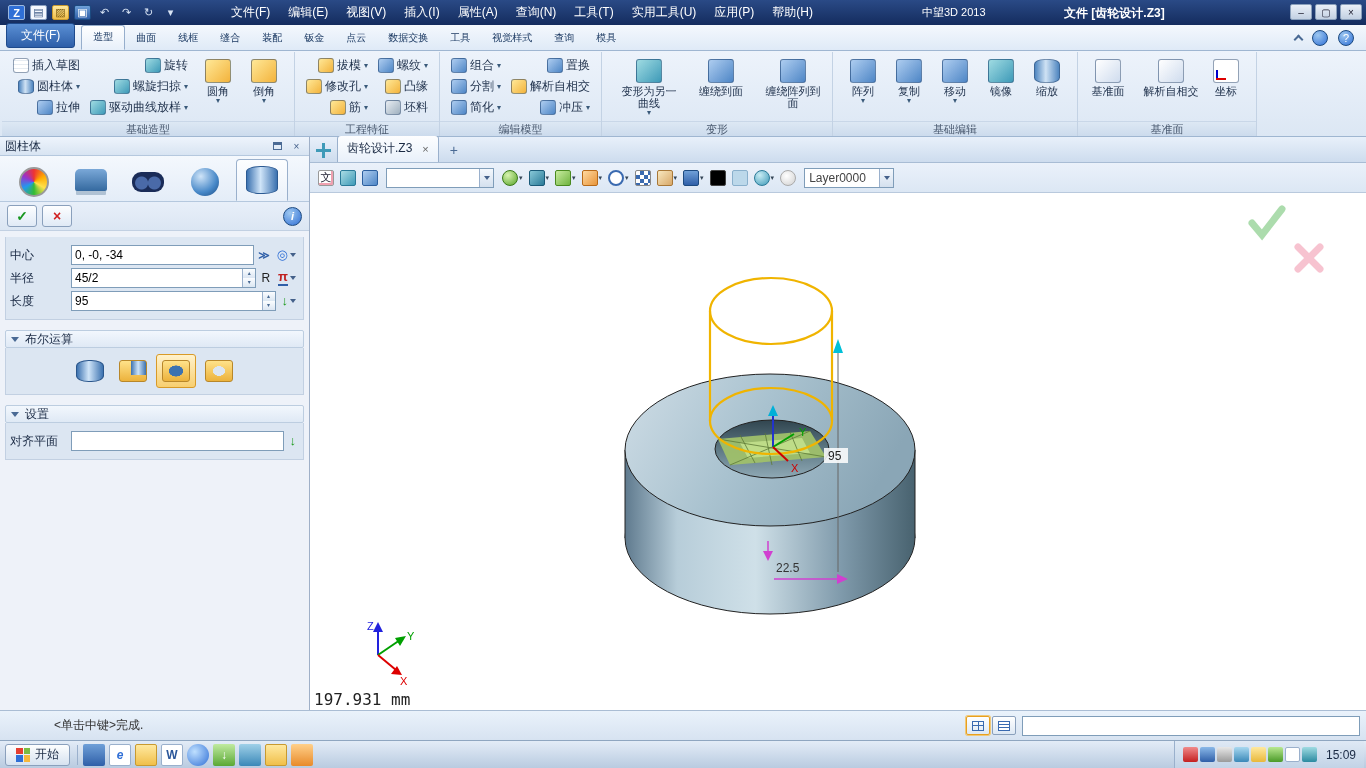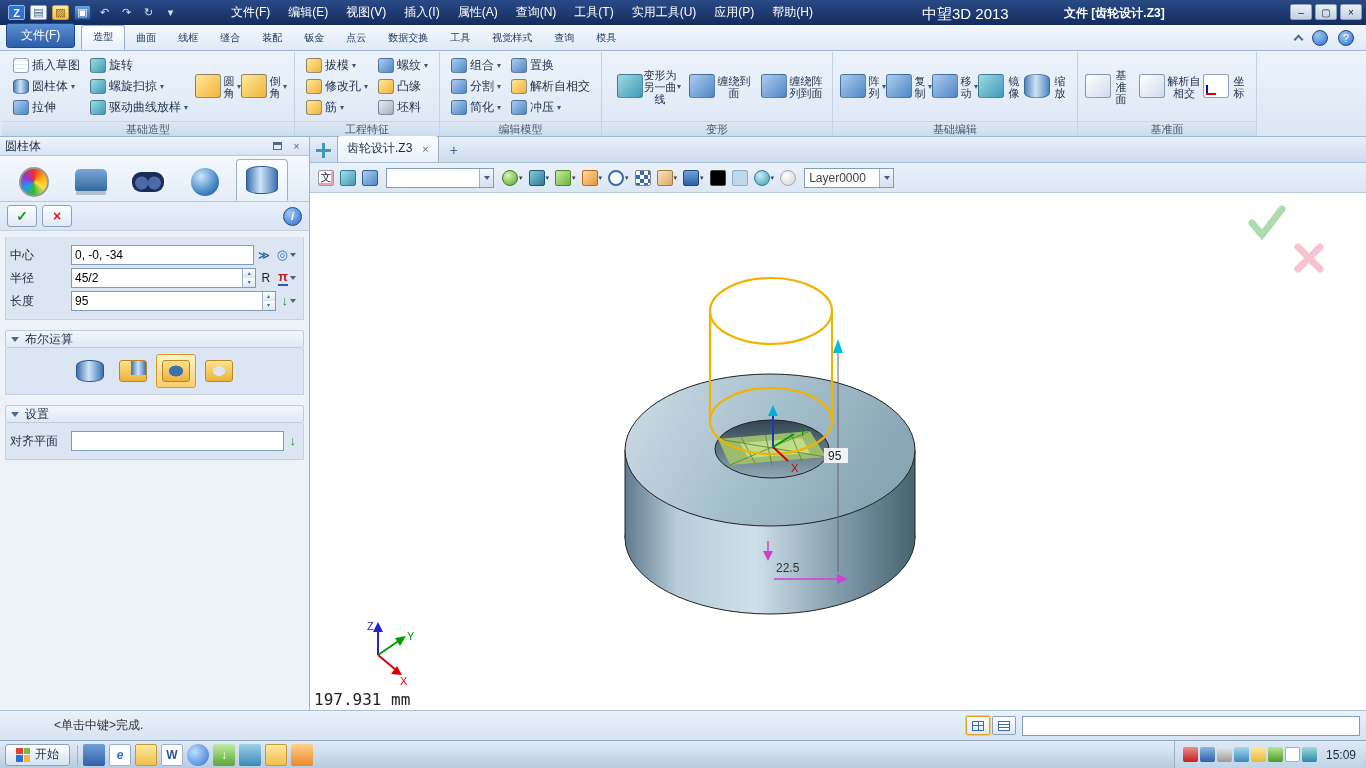--- a/index.html
+++ b/index.html
@@ -10,45 +10,45 @@
   
   .titlebar { height:25px; background:linear-gradient(#2a4a86,#142c5e); color:#fff; display:flex; align-items:center; position:relative; flex:none; }
   .qa { display:flex; align-items:center; gap:5px; padding:0 8px; width:222px; flex:none; }
   .qa-icon { width:17px; height:15px; display:flex; align-items:center; justify-content:center; font-size:11px; color:#d8e4f4; border-radius:2px; }
   .qa-logo { background:#2f6fd6; border:1px solid #9ab8e0; color:#fff; font-weight:bold; }
   .qa-new { background:#f4f8ff; color:#44608a; border:1px solid #8aa0c0; }
   .qa-open { background:linear-gradient(#ffe9a0,#f0bf4a); color:#7a5a10; border:1px solid #c89a30; }
   .qa-save { background:linear-gradient(#6fa0d8,#2f5fa8); color:#fff; border:1px solid #1c4a80; }
   .menus { display:flex; align-items:center; }
   .menu-item { padding:0 9px; color:#fff; font-size:12px; line-height:25px; cursor:default; }
-  .app-title { position:absolute; left:922px; top:5px; font-size:15px; color:#fff; }
+  .app-title { position:absolute; left:922px; top:5px; font-size:11px; color:#fff; }
   .doc-title { position:absolute; left:1064px; top:5px; font-size:12px; font-weight:bold; color:#fff; }
   .winbtns { position:absolute; right:4px; top:4px; display:flex; }
   .winbtn { width:22px; height:16px; margin-left:3px; background:linear-gradient(#eaf0f8,#c2d0e2); border:1px solid #8aa0bc; border-radius:2px; color:#223; font-size:10px; display:flex; align-items:center; justify-content:center; }
 
   
   .rtabs { height:26px; flex:none; background:linear-gradient(#f4f8fd,#dfeaf7); border-bottom:1px solid #9fb6d1; display:flex; align-items:flex-end; padding:0 4px; position:relative; }
   .file-btn { margin:2px 6px 2px 2px; padding:3px 14px; background:linear-gradient(#5a8fd4,#2d5ea8); border:1px solid #1e4a8c; border-radius:3px; color:#fff; font-size:12px; }
   .rtab-list { display:flex; align-items:flex-end; height:100%; }
   .rtab { padding:4px 11px 5px; color:#1c3a63; font-size:10px; }
   .rtab.active { background:linear-gradient(#ffffff,#e8f0fa); border:1px solid #96aecc; border-bottom-color:#e8f0fa; border-radius:3px 3px 0 0; }
   .rtab-right { margin-left:auto; display:flex; align-items:center; gap:10px; padding:0 8px 4px; }
   .chev-up { width:7px; height:7px; border-left:2px solid #4a6a94; border-top:2px solid #4a6a94; transform:rotate(45deg); margin-top:3px; }
   .round-btn { width:16px; height:16px; border-radius:50%; background:radial-gradient(circle at 35% 30%,#9ec8f0,#2f6fd6); color:#fff; font-size:11px; display:flex; align-items:center; justify-content:center; border:1px solid #1c4a80; }
 
   
   .ribbon { height:86px; flex:none; background:linear-gradient(#edf3fb,#dce7f4); border-bottom:1px solid #9fb6d1; display:flex; align-items:stretch; padding:1px 2px 0; }
   .rgroup { position:relative; padding:3px 7px 17px; border-right:1px solid #c3d2e4; display:flex; align-items:flex-start; gap:3px; flex:none; }
   .rgroup-title { position:absolute; left:0; right:0; bottom:0; height:15px; line-height:15px; text-align:center; font-size:11px; color:#4a5a70; background:linear-gradient(#dde8f4,#ccdbed); border-top:1px solid #c9d7e8; }
   .rsmall-grid { display:grid; grid-template-rows:repeat(3,21px); grid-auto-flow:column; column-gap:2px; align-content:start; }
-  .rsmall-item { display:flex; align-items:center; gap:3px; padding:0 4px; font-size:12px; color:#1d2f4a; white-space:nowrap; border-radius:2px; }
+  .rsmall-item { display:flex; align-items:center; gap:3px; padding:0 4px; font-size:12px; color:#1d2f4a; white-space:nowrap; border-radius:2px;justify-content:flex-end; }
   .rsmall-item.has-arrow::after { content:"▾"; font-size:8px; color:#3a5a7a; }
   .ric { width:16px; height:15px; flex:none; display:inline-block; border-radius:3px; border:1px solid rgba(40,70,110,.5); }
   .rlarge-row { display:flex; align-items:flex-start; }
-  .rlarge-item { width:46px; min-height:60px; display:flex; align-items:center; text-align:center; font-size:11px; line-height:12px; color:#1d2f4a; padding-top:4px; border-radius:2px; }
+  .rlarge-item { width:46px; min-height:60px; display:flex; flex-direction:column; align-items:center; text-align:center; font-size:11px; line-height:12px; color:#1d2f4a; padding-top:4px; border-radius:2px; }
   .rlarge-item.wide { width:64px;margin-left:8px; }
   .rlarge-item.has-arrow::after { content:"▾"; font-size:8px; color:#3a5a7a; line-height:8px; }
   .ric-l { width:26px; height:24px; margin-bottom:2px; display:inline-block; border-radius:3px; border:1px solid rgba(40,70,110,.5); flex:none; }
   .i-yellow { background:linear-gradient(135deg,#ffe897,#f3b33c); }
   .i-blue   { background:linear-gradient(135deg,#aecdf0,#4e86c6); }
   .i-teal   { background:linear-gradient(135deg,#9fdbe2,#3e9ab8); }
   .i-gray   { background:linear-gradient(135deg,#e8edf2,#9fb0bf); }
   .i-sketch { background:repeating-linear-gradient(0deg,#fff,#fff 3px,#ccd8e4 4px); }
   .i-cyl, .i-cylL { background:linear-gradient(90deg,#4f86c0,#cfe2f4 45%,#4f86c0); border-radius:40%/22%; }
   .i-datum { background:linear-gradient(135deg,#ffffff,#cfdcee); }

